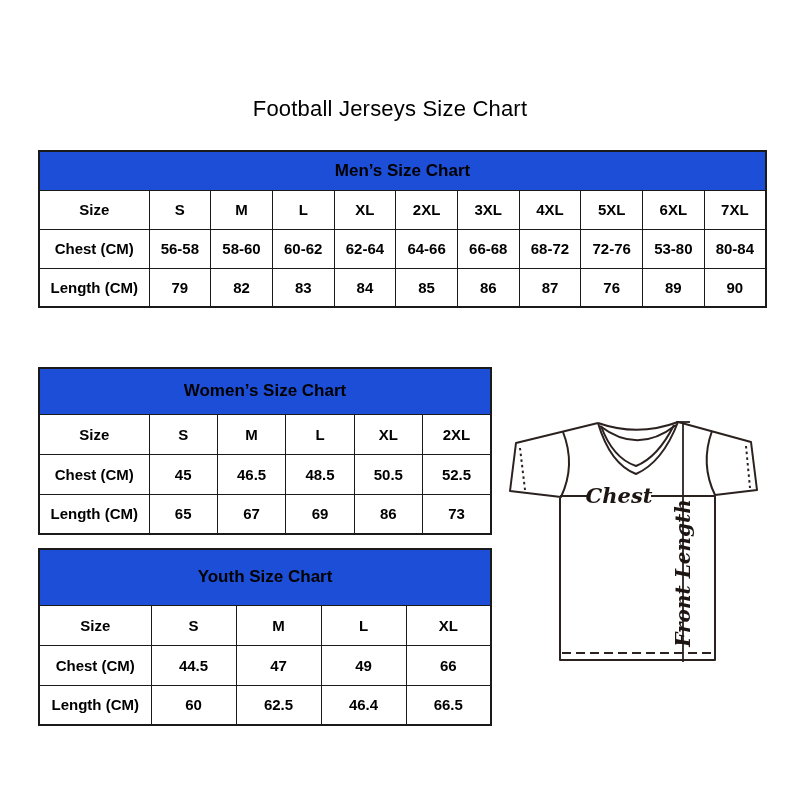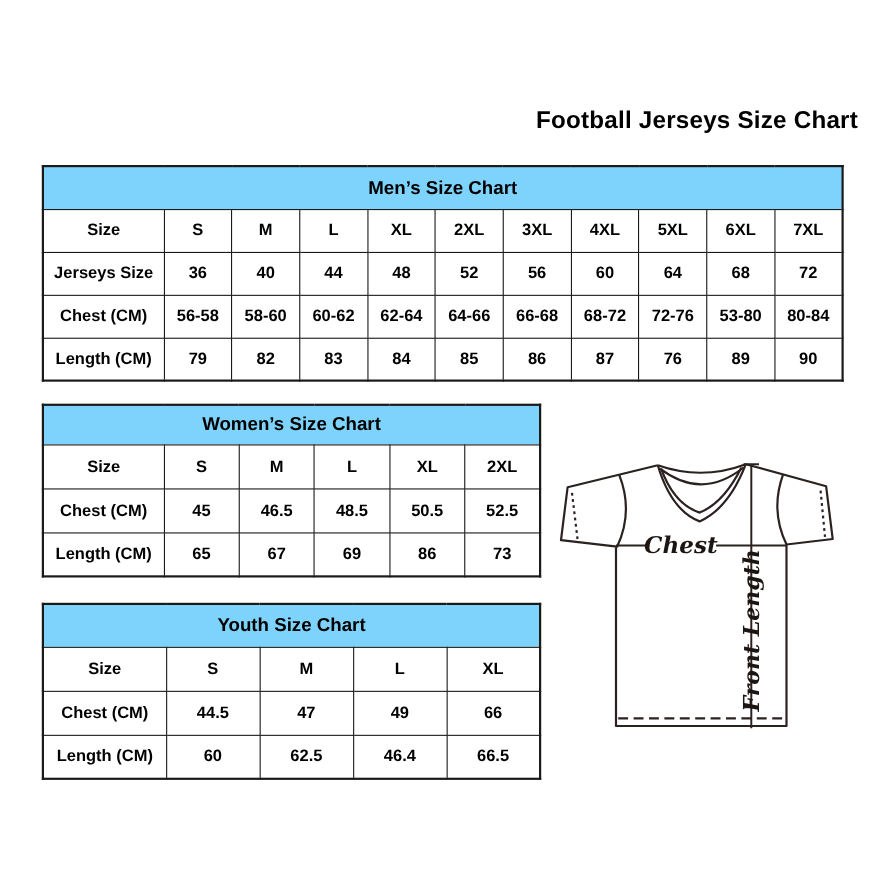--- a/index.html
+++ b/index.html
@@ -13,23 +13,23 @@
     height: 800px;
     font-family: "Liberation Sans", sans-serif;
     color: #000000;
     overflow: hidden;
   }
   .page-title {
     position: absolute;
     left: 0;
     top: 96px;
     width: 780px;
-    text-align: right;
+    text-align: center;
     font-size: 22px;
-    font-weight: bold;
+    font-weight: normal;
     letter-spacing: 0.2px;
   }
   table.size-table {
     position: absolute;
     border-collapse: collapse;
     table-layout: fixed;
     border: 2px solid #1a1a1a;
   }
   table.size-table td {
     border: 1.5px solid #1a1a1a;
@@ -37,31 +37,31 @@
     vertical-align: middle;
     font-weight: bold;
     font-size: 15px;
     padding: 0;
     white-space: nowrap;
   }
   tr.section-head {
     height: 40px;
   }
   tr.section-head td {
-    background: #7dd3fc;
+    background: #1d4ed8;
     font-size: 17px;
   }
   #men-table    { left: 38px; top: 150px; width: 727px; }
   #men-table tr { height: 39px; }
   #women-table    { left: 38px; top: 367px; width: 452px; }
   #women-table tr { height: 40px; }
-  #women-table tr.section-head { height: 36px; }
+  #women-table tr.section-head { height: 46px; }
   #youth-table    { left: 38px; top: 548px; width: 452px; }
   #youth-table tr { height: 40px; }
-  #youth-table tr.section-head { height: 39px; margin-top: 35px; }
+  #youth-table tr.section-head { height: 56px; margin-top: 35px; }
   #jersey-diagram {
     position: absolute;
     left: 505px;
     top: 410px;
     width: 270px;
     height: 258px;
   }
   #jersey-diagram path, #jersey-diagram line {
     fill: none;
     stroke: #2b2220;
@@ -107,33 +107,20 @@
     <td>L</td>
     <td>XL</td>
     <td>2XL</td>
     <td>3XL</td>
     <td>4XL</td>
     <td>5XL</td>
     <td>6XL</td>
     <td>7XL</td>
   </tr>
   <tr>
-    <td>Jerseys Size</td>
-    <td>36</td>
-    <td>40</td>
-    <td>44</td>
-    <td>48</td>
-    <td>52</td>
-    <td>56</td>
-    <td>60</td>
-    <td>64</td>
-    <td>68</td>
-    <td>72</td>
-  </tr>
-  <tr>
     <td>Chest (CM)</td>
     <td>56-58</td>
     <td>58-60</td>
     <td>60-62</td>
     <td>62-64</td>
     <td>64-66</td>
     <td>66-68</td>
     <td>68-72</td>
     <td>72-76</td>
     <td>53-80</td>

